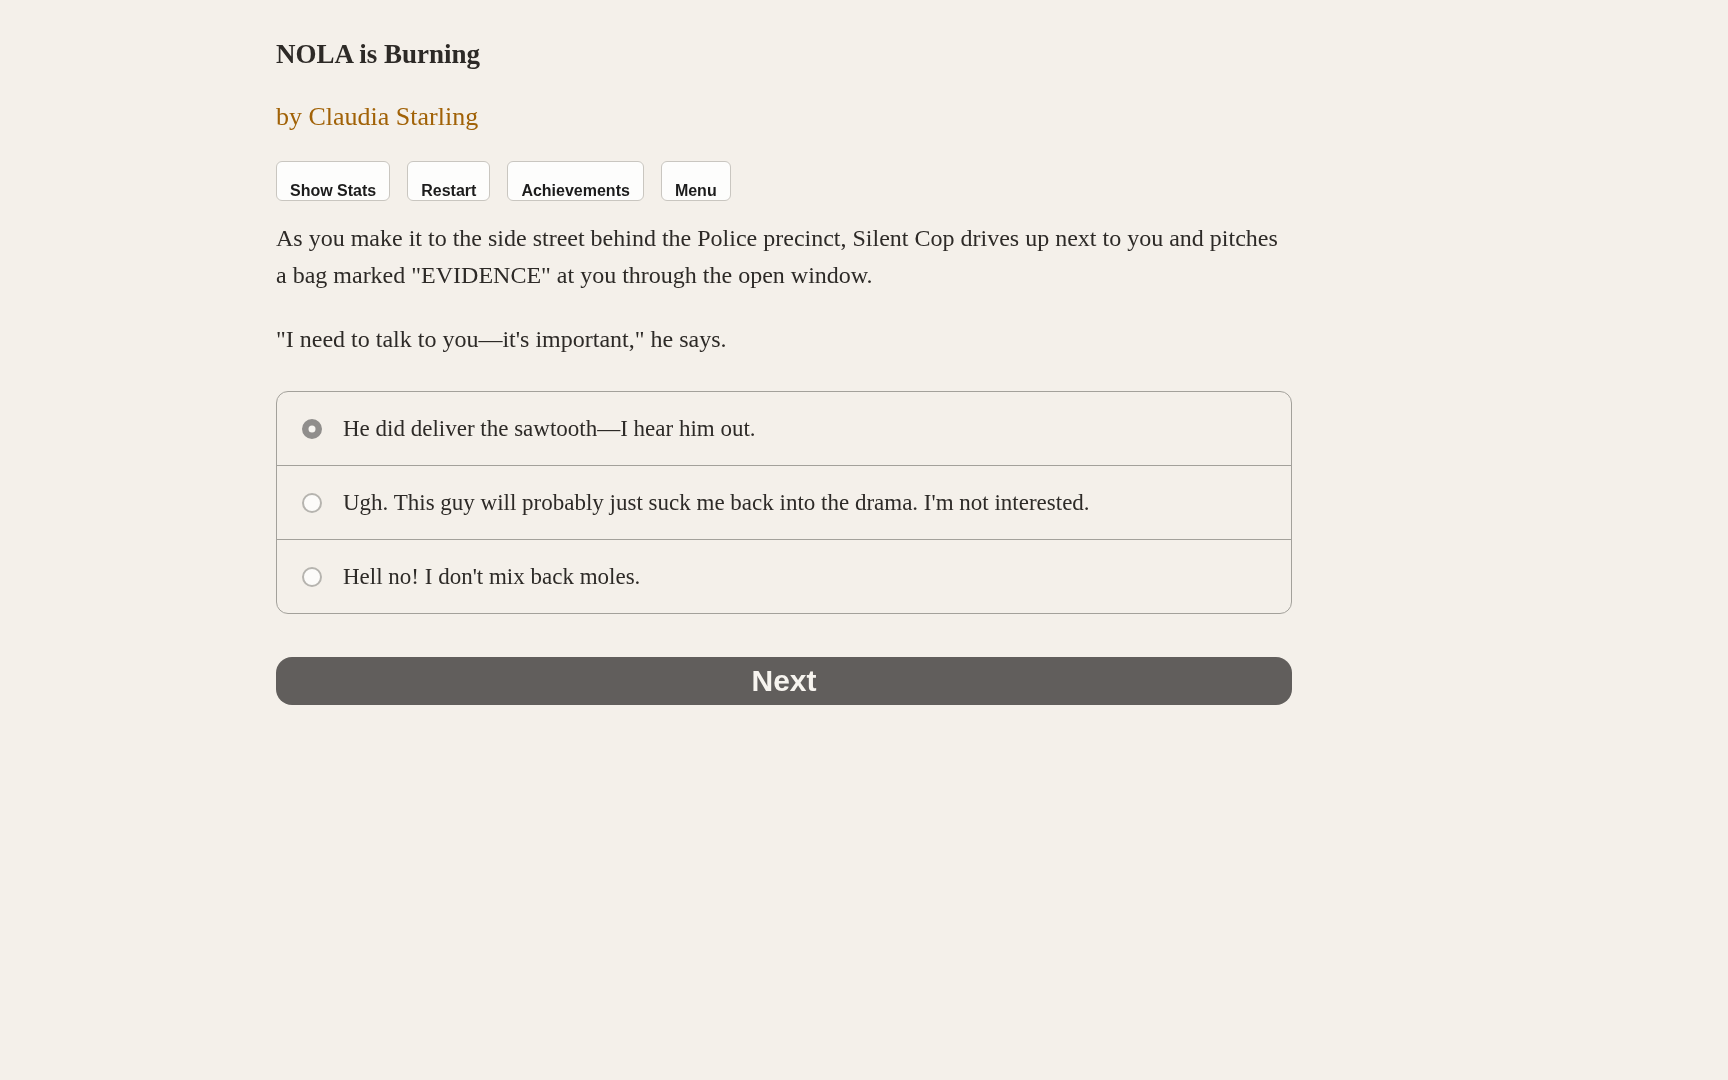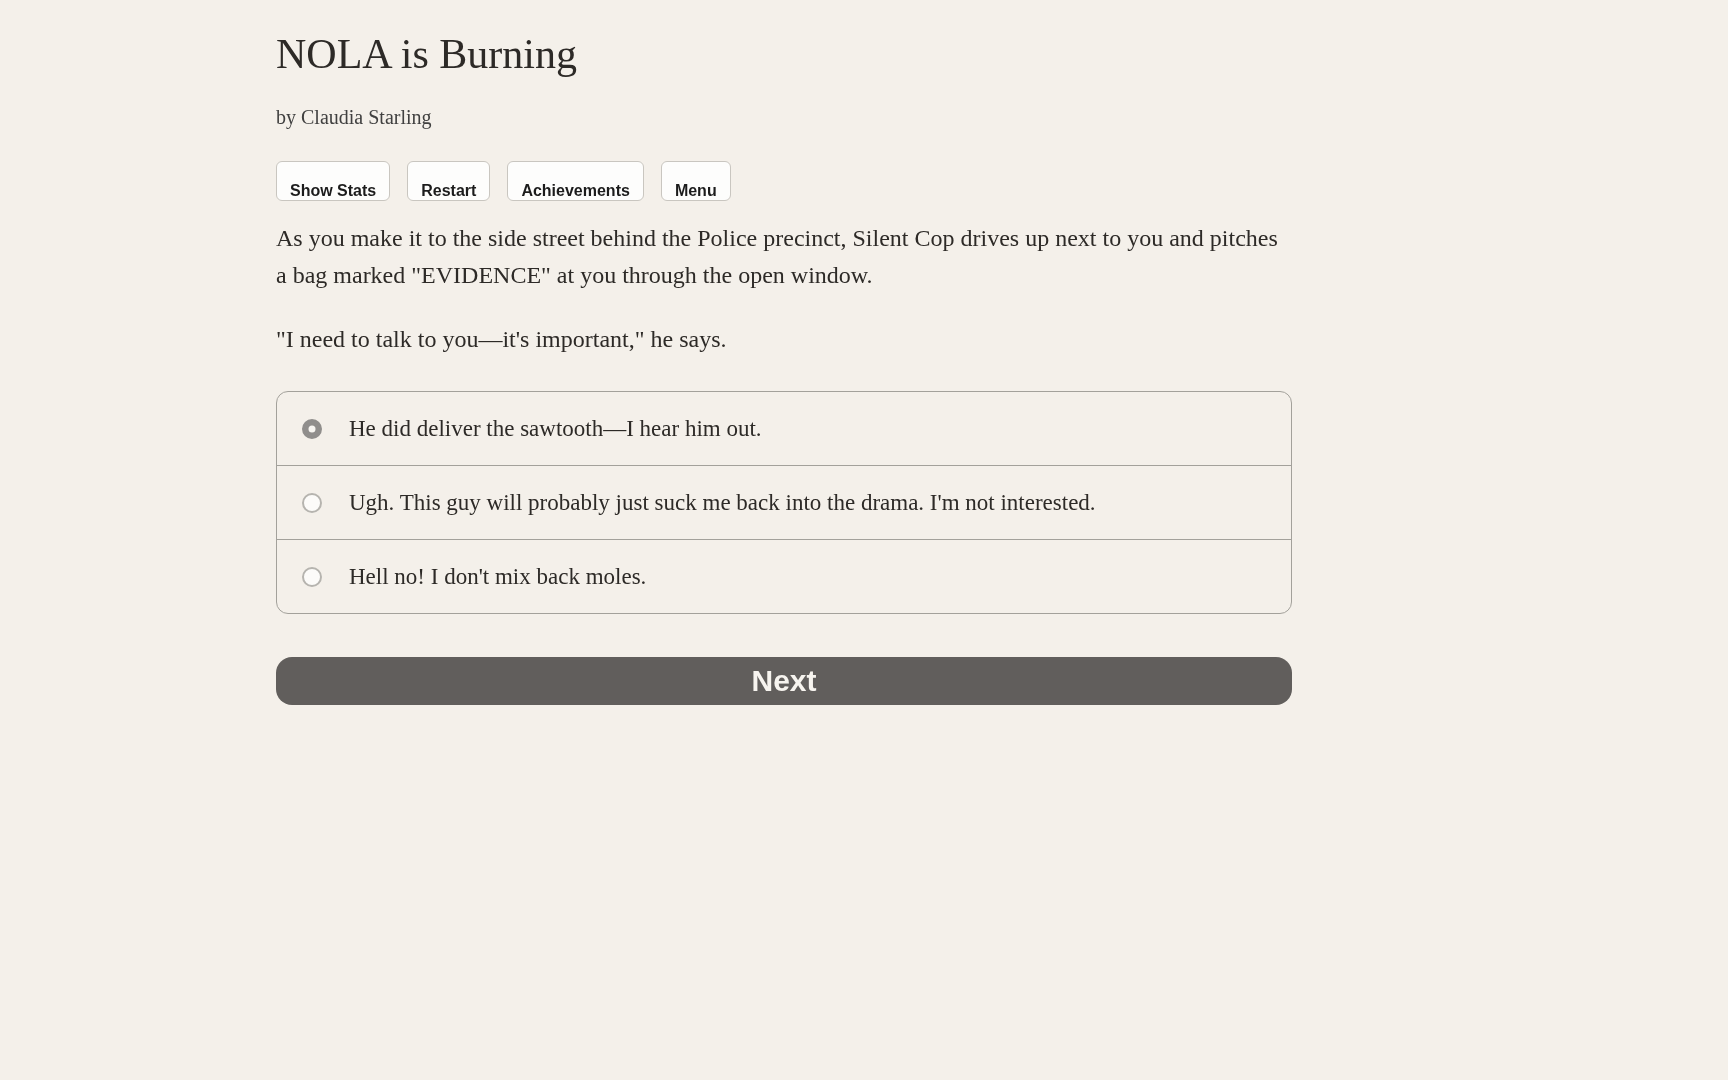--- a/index.html
+++ b/index.html
@@ -16,31 +16,31 @@
     overflow: hidden;
   }
   .container {
     position: absolute;
     left: 276px;
     top: 0;
     width: 1016px;
   }
   .game-title {
     margin: 34px 0 0 0;
-    font-size: 42px;
-    font-weight: 400;
+    font-size: 27px;
+    font-weight: 700;
     line-height: 40px;
     color: #2d2a27;
   }
   .byline {
     margin: 27px 0 0 0;
-    font-size: 20px;
+    font-size: 26px;
     font-weight: 400;
     line-height: 32px;
-    color: #404040;
+    color: #a16207;
   }
   .toolbar {
     margin-top: 28px;
     display: flex;
     gap: 17px;
     height: 28px;
   }
   .toolbar button {
     font-family: "Liberation Sans", sans-serif;
     font-size: 16px;
@@ -64,21 +64,21 @@
   .choice-box {
     margin-top: 33px;
     border: 1px solid #a3a19b;
     border-radius: 12px;
     background: transparent;
     overflow: hidden;
   }
   .choice-row {
     display: flex;
     align-items: center;
-    gap: 27px;
+    gap: 21px;
     padding: 0 25px;
     height: 73px;
     border-bottom: 1px solid #a3a19b;
     cursor: pointer;
     text-align: center;
   }
   .choice-row:last-child { border-bottom: none; }
   .choice-label {
     font-size: 23px;
     line-height: 30px;

